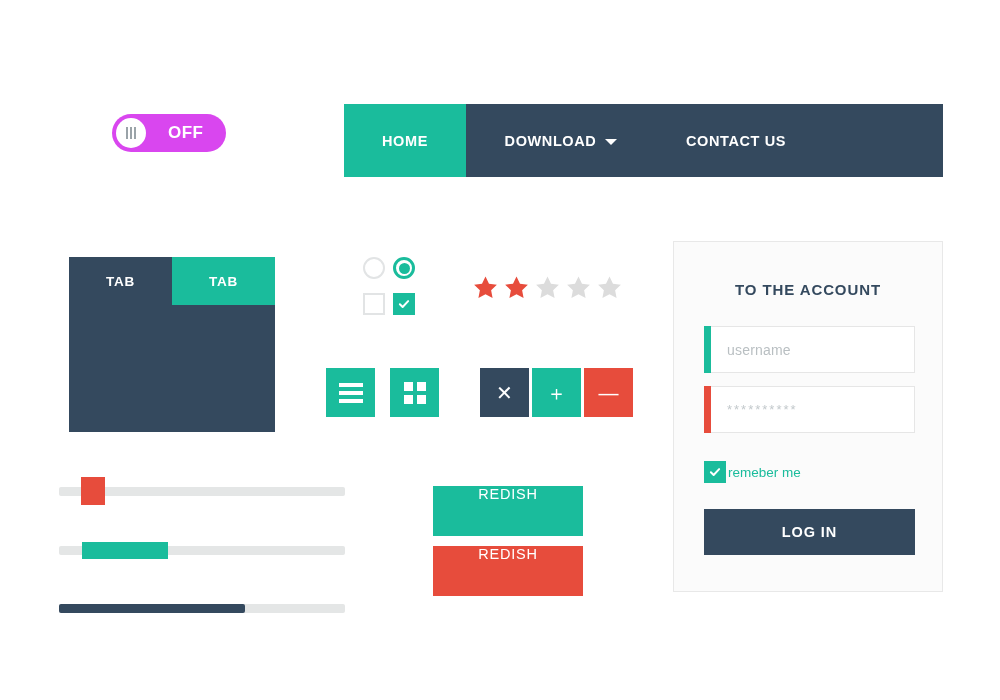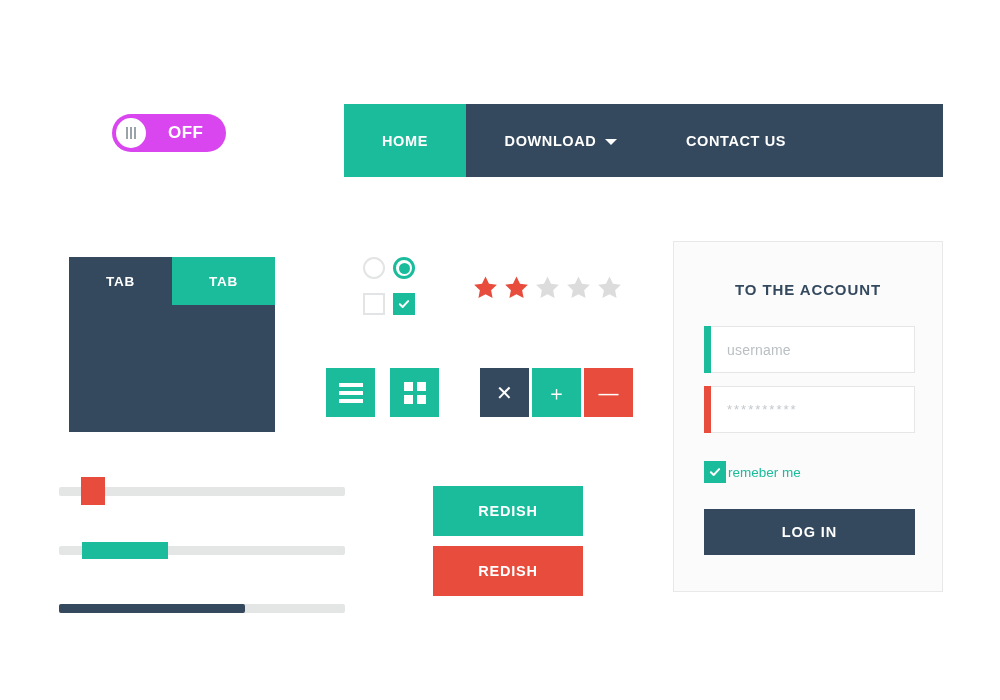--- a/index.html
+++ b/index.html
@@ -207,25 +207,24 @@
     position: absolute;
     height: 17px;
     top: -4px;
     background: #1abc9c;
   }
 
   
   .wbtn {
     width: 150px; height: 50px;
     display: flex;
-    align-items: center;
     justify-content: center;
     color: #ffffff;
     font-size: 14.5px;
-    font-weight: bold;
+    font-weight: normal;
     letter-spacing: 0.8px;
   }
 
   
   .login-card {
     left: 673px; top: 241px;
     width: 270px; height: 351px;
     background: #fbfbfb;
     border: 1px solid #e8e8e8;
     box-sizing: border-box;

